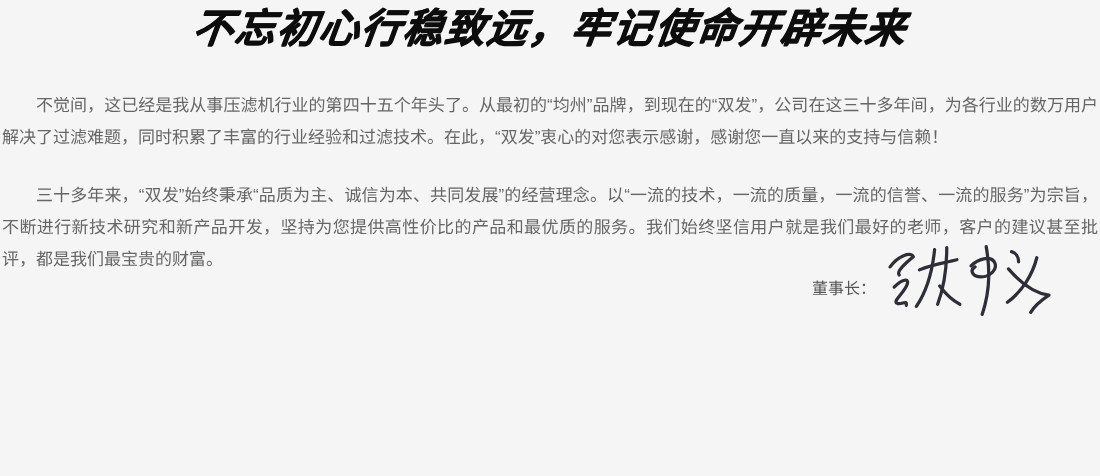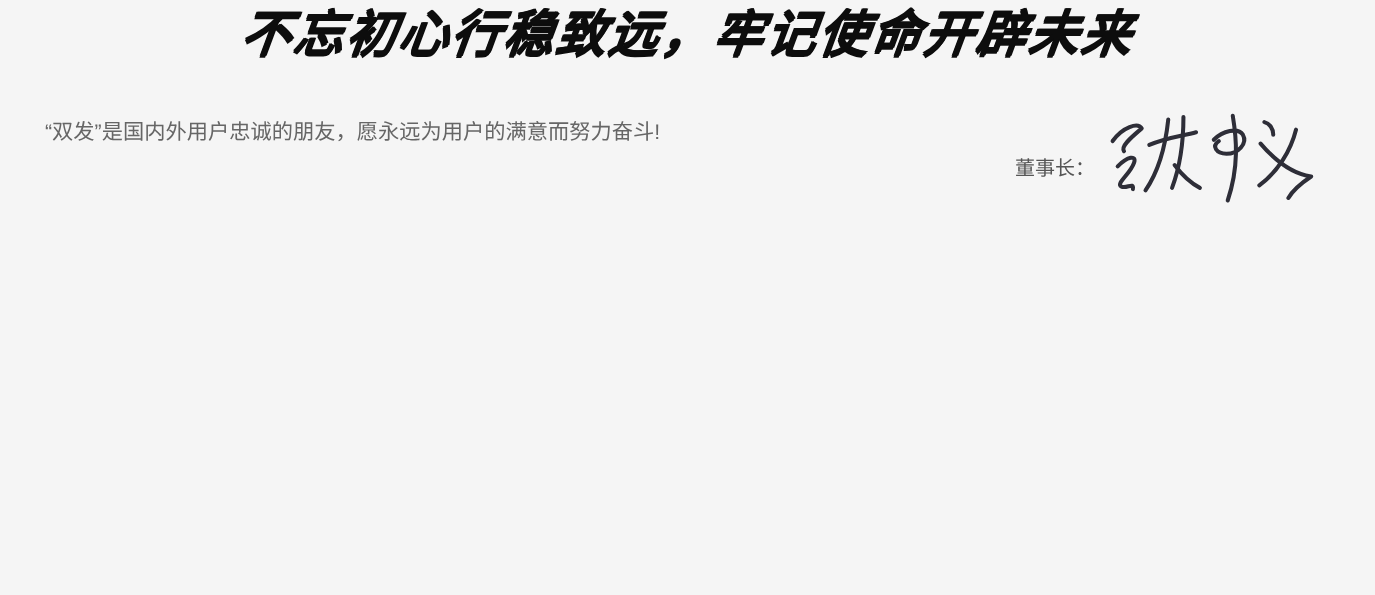--- a/index.html
+++ b/index.html
@@ -60,21 +60,22 @@
     height: 76px;
     display: block;
   }
 </style>
 </head>
 <body>
 
 <h1 class="page-title">不忘初心行稳致远，牢记使命开辟未来</h1>
 
 <div class="letter">
-  <p>“双发”是国内外用户忠诚的朋友，愿永远为用户的满意而努力奋斗!</p>
+  <p>不觉间，这已经是我从事压滤机行业的第四十五个年头了。从最初的“均州”品牌，到现在的“双发”，公司在这三十多年间，为各行业的数万用户解决了过滤难题，同时积累了丰富的行业经验和过滤技术。在此，“双发”衷心的对您表示感谢，感谢您一直以来的支持与信赖！</p>
+  <p>三十多年来，“双发”始终秉承“品质为主、诚信为本、共同发展”的经营理念。以“一流的技术，一流的质量，一流的信誉、一流的服务”为宗旨，不断进行新技术研究和新产品开发，坚持为您提供高性价比的产品和最优质的服务。我们始终坚信用户就是我们最好的老师，客户的建议甚至批评，都是我们最宝贵的财富。</p>
 </div>
 
 <div class="signature-row">
   <span class="signature-label">董事长：</span>
   <svg class="signature-svg" role="img" viewBox="0 0 170 74" xmlns="http://www.w3.org/2000/svg" aria-label="张中义">
     <g stroke="#2e2e38" stroke-width="3.2" fill="none" stroke-linecap="round" stroke-linejoin="round">
 
       <path d="M8 24 C16 13, 28 9, 31 14 C24 20, 14 28, 17 32"></path>
       <path d="M12 44 C20 36, 27 35, 25 41 C22 50, 10 58, 15 60 C19 62, 25 56, 24 62"></path>
 

